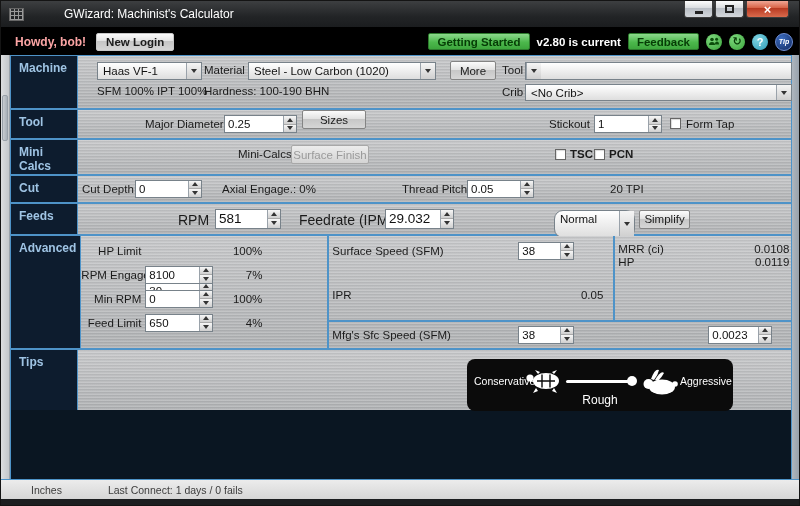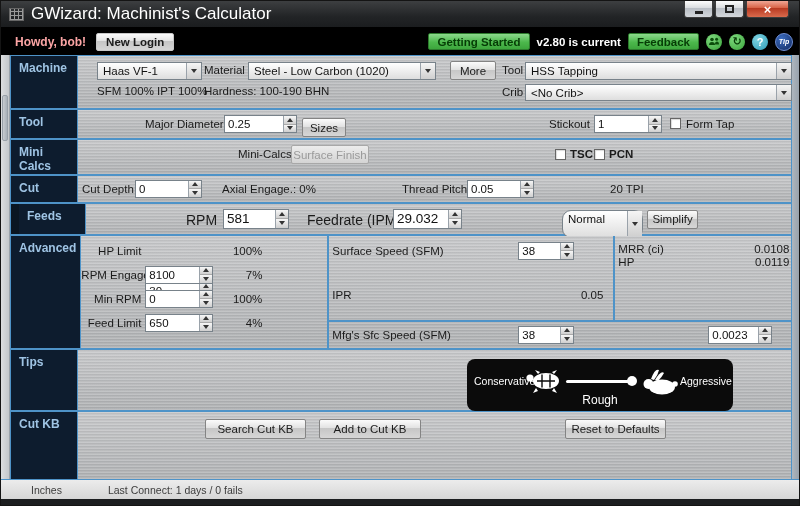--- a/index.html
+++ b/index.html
@@ -10,21 +10,21 @@
 
   
   .titlebar { height:27px; flex:0 0 27px; background:linear-gradient(#3d3f41,#222426 60%,#1b1d1f);
     display:flex; align-items:center; position:relative; border-bottom:1px solid #000; }
   .app-icon { width:15px; height:13px; margin:0 7px 0 8px;
     background:
       linear-gradient(#e8e8e8,#b8b8b8);
     border:1px solid #666;
     background-image:repeating-linear-gradient(0deg,#9a9a9a 0 1px,transparent 1px 4px),
                      repeating-linear-gradient(90deg,#9a9a9a 0 1px,transparent 1px 4px); }
-  .title-text { color:#fff; font-size:17px; }
+  .title-text { color:#fff; font-size:12px;margin-left:33px; }
   .win-buttons { position:absolute; right:10px; top:0; display:flex; }
   .win-btn { width:29px; height:17px; margin-left:2px; border:1px solid #3c3c3c; border-top:none;
     border-radius:0 0 3px 3px; background:linear-gradient(#fdfdfd,#d8dbde 45%,#b9bec5 46%,#d3d7db);
     display:flex; align-items:center; justify-content:center; cursor:pointer; }
   .win-btn.close { width:43px; background:linear-gradient(#f0a695,#d65f42 45%,#b83a22 46%,#d96b4d); }
   .glyph-min { width:8px; height:3px; background:#222; margin-top:7px; }
   .glyph-max { width:9px; height:8px; border:2px solid #222; }
   .glyph-close { color:#fff; font-size:13px; font-weight:bold; line-height:15px; }
 
   
@@ -197,21 +197,20 @@
           <span class="lbl abs" style="left:126px;top:8px;">Material</span>
           <div class="select abs" style="left:170px;top:6px;width:188px;height:18px;">
             <span class="sel-text">Steel - Low Carbon (1020)</span>
             <span class="sel-arrow">
                 <span class="tri-down"></span>
               </span>
           </div>
           <button class="btn pushbtn abs" style="left:372px;top:5px;width:46px;">More</button>
           <span class="lbl abs" style="left:424px;top:8px;">Tool</span>
           <div class="select abs" style="left:447px;top:6px;width:267px;height:18px;">
-            <span class="sel-text">HSS Tapping</span>
             <span class="sel-arrow">
                 <span class="tri-down"></span>
               </span>
           </div>
           <span class="lbl abs" style="left:19px;top:29px;">SFM 100% IPT 100%</span>
           <span class="lbl abs" style="left:126px;top:29px;">Hardness: 100-190 BHN</span>
           <span class="lbl abs" style="left:424px;top:30px;">Crib</span>
           <div class="select abs" style="left:447px;top:28px;width:267px;height:17px;">
             <span class="sel-text">&lt;No Crib&gt;</span>
             <span class="sel-arrow">
@@ -229,21 +228,21 @@
             <input type="text" value="0.25" style="">
             <span class="arrows">
                 <span class="sp">
                   <i class="tri-up-s"></i>
                 </span>
                 <span class="sp">
                   <i class="tri-down-s"></i>
                 </span>
               </span>
           </div>
-          <button class="btn pushbtn abs" style="left:224px;top:8px;width:44px;">Sizes</button>
+          <button class="btn pushbtn abs" style="left:224px;top:0;width:64px;">Sizes</button>
           <span class="lbl abs" style="left:471px;top:8px;">Stickout</span>
           <div class="spin abs" style="left:516px;top:5px;width:68px;height:18px;">
             <input type="text" value="1" style="">
             <span class="arrows">
                 <span class="sp">
                   <i class="tri-up-s"></i>
                 </span>
                 <span class="sp">
                   <i class="tri-down-s"></i>
                 </span>
@@ -291,21 +290,21 @@
                 </span>
                 <span class="sp">
                   <i class="tri-down-s"></i>
                 </span>
               </span>
           </div>
           <span class="lbl abs" style="left:532px;top:7px;">20 TPI</span>
         </div>
       </div>
 
-      <div class="row" style="flex:0 0 32px;padding-left:8px;">
+      <div class="row" style="flex:0 0 32px;">
         <div class="side">Feeds</div>
         <div class="body">
           <span class="lbl abs" style="left:100px;top:8px;font-size:14px;">RPM</span>
           <div class="spin big abs" style="left:137px;top:5px;width:66px;height:20px;">
             <input type="text" value="581" style="">
             <span class="arrows">
                 <span class="sp">
                   <i class="tri-up-s"></i>
                 </span>
                 <span class="sp">
@@ -468,28 +467,20 @@
               <path d="M9 12 Q13 1 17 3 Q16 8 12 13 Z" fill="#fff"></path>
               <path d="M13 13 Q19 3 22 6 Q20 10 16 14 Z" fill="#fff"></path>
               <circle cx="33" cy="17" r="2.8" fill="#fff"></circle>
             </svg>
             <span class="t-lbl" style="left:213px;top:16px;">Aggressive</span>
             <div class="rough">Rough</div>
           </div>
         </div>
       </div>
 
-      <div class="row" style="flex:1 1 auto;">
-        <div class="side">Cut KB</div>
-        <div class="body">
-          <button class="btn abs" style="left:127px;top:7px;width:101px;height:20px;">Search Cut KB</button>
-          <button class="btn abs" style="left:241px;top:7px;width:102px;height:20px;">Add to Cut KB</button>
-          <button class="btn abs" style="left:487px;top:7px;width:101px;height:20px;">Reset to Defaults</button>
-        </div>
-      </div>
 
     </div>
     <div class="right-frame"></div>
   </div>
 
   <div class="statusbar">
     <span class="units">Inches</span>
     <span class="lastc">Last Connect: 1 days / 0 fails</span>
   </div>
   <div class="bottom-strip"></div>

